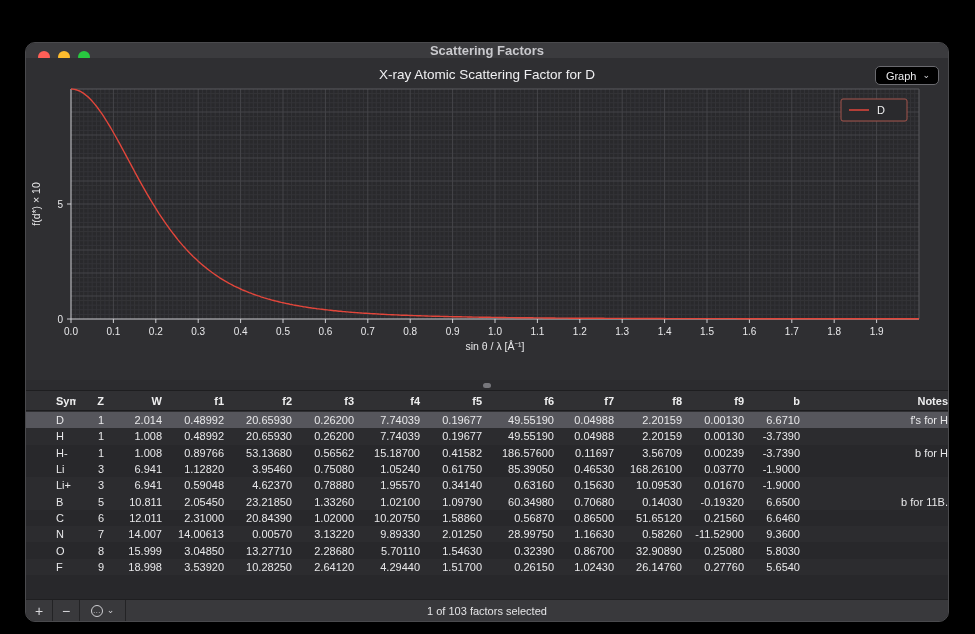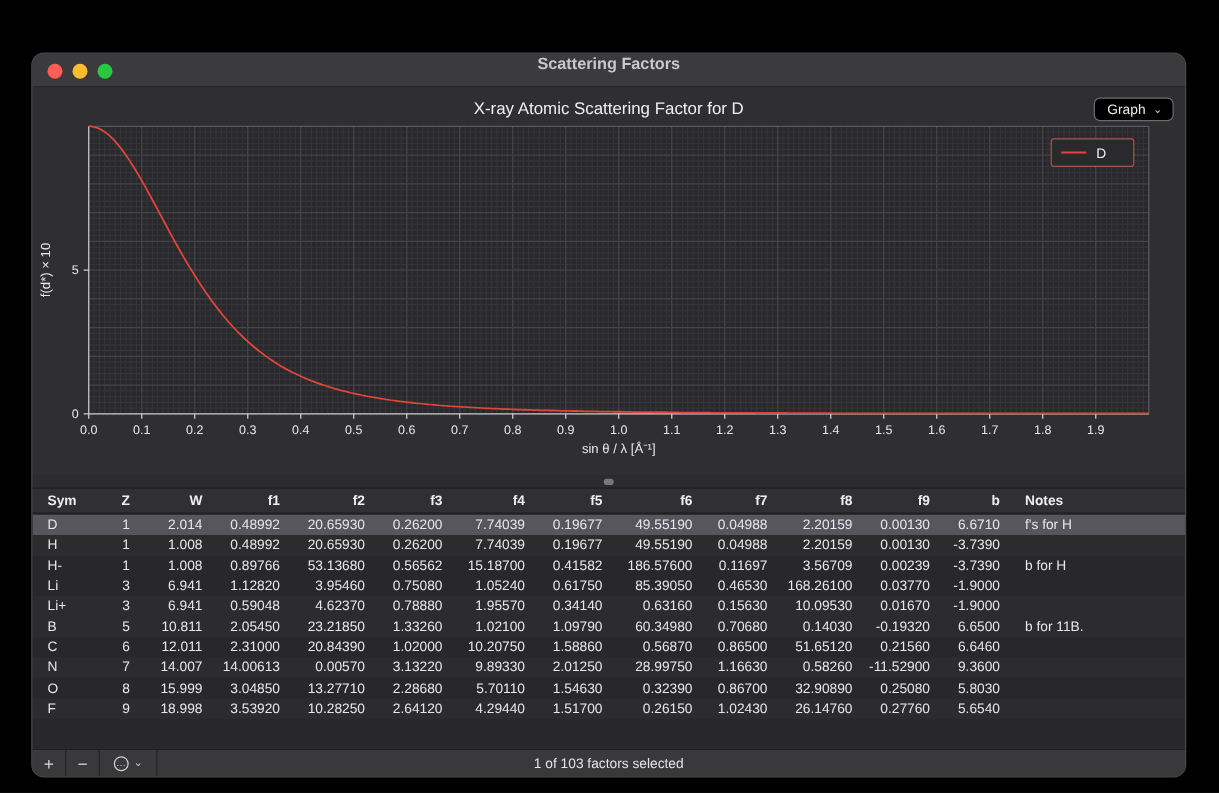--- a/index.html
+++ b/index.html
@@ -9,21 +9,21 @@
     background:#2f2f32; border:1px solid #4a4a4d; border-radius:10px; overflow:hidden;
     box-shadow:0 10px 40px rgba(0,0,0,.8); }
   
   .titlebar { position:absolute; top:0; left:0; right:0; height:27px; background:#3b3b3e;
     border-bottom:1px solid #232325; display:flex; align-items:flex-start; justify-content:center; }
   .traffic { position:absolute; left:12px; top:0; height:27px; display:flex; align-items:center; gap:8px; }
   .tl { width:12px; height:12px; border-radius:50%; display:inline-block; }
   .tl.red{ background:#ff5f57; } .tl.yellow{ background:#febc2e; } .tl.green{ background:#28c840; }
   .win-title { font-size:13px; font-weight:700; color:#c9c9cd; }
   
-  .chart-pane { position:absolute; top:27px; left:0; right:0; height:310px; background:#2f2f32;padding-left:43px; }
+  .chart-pane { position:absolute; top:15px; left:0; right:0; height:310px; background:#2f2f32;padding-left:43px; }
   .chart-title { position:absolute; top:9px; left:0; right:0; text-align:center;
     font-size:13.5px; font-weight:500; color:#f0f0f2; }
   .graph-button { position:absolute; top:8px; right:9px; height:19px; padding:0 8px 0 10px;
     background:#000000; border:1px solid #6a6a6f; border-radius:5px; color:#ececee;
     font-size:11px; display:flex; align-items:center; gap:6px; cursor:default; }
   .graph-button .chev { font-size:9px; color:#d6d6da; transform:translateY(-1px); }
   svg { position:absolute; top:0; left:0; }
   svg text { font-family:"Liberation Sans", sans-serif; }
   
   .splitter { position:absolute; top:337px; left:0; right:0; height:10px; background:#2c2c2f;
@@ -33,23 +33,23 @@
   .thead, .trow { display:grid;
     grid-template-columns:50px 38px 58px 62px 68px 62px 66px 62px 72px 60px 68px 62px 56px minmax(0,1fr); }
   .thead { position:absolute; top:347px; left:0; right:0; height:21px; background:#303033;
     border-top:1px solid #1e1e20; border-bottom:1px solid #1c1c1e; align-items:center; }
   .thead .cell { font-size:11px; font-weight:700; color:#eeeeef; }
   .tbody { position:absolute; top:369px; left:0; right:0; bottom:22px; background:#28282b; overflow:hidden; }
   .trow { height:16.3px; align-items:center; background:#28282b; }
   .trow.alt { background:#2c2c2f; }
   .trow.selected { background:#56565c; }
   .cell { font-size:11px; color:#e8e8ea; white-space:nowrap; overflow:hidden; }
-  .cell.left { text-align:left; padding-left:12px; }
+  .cell.left { text-align:left; padding-left:30px; }
   .cell.right { text-align:right; padding-right:10px; }
-  .cell.notes { text-align:left; padding-left:10px; }
+  .cell.notes { text-align:right; padding-left:10px; }
   
   .toolbar { position:absolute; left:0; right:0; bottom:0; height:22px; background:#39393c;
     border-top:1px solid #1f1f21; display:flex; align-items:stretch; }
   .tb-btn { display:flex; align-items:center; justify-content:center; color:#d9d9dc;
     border-right:1px solid #232325; cursor:default; }
   .tb-btn.plus, .tb-btn.minus { width:27px; font-size:14px; line-height:1; }
   .tb-btn.menu { width:46px; gap:4px; }
   .ellipsis-circle { width:12px; height:12px; border:1px solid #cfcfd3; border-radius:50%;
     display:flex; align-items:center; justify-content:center; font-size:8px; line-height:1;
     color:#cfcfd3; letter-spacing:0; }

